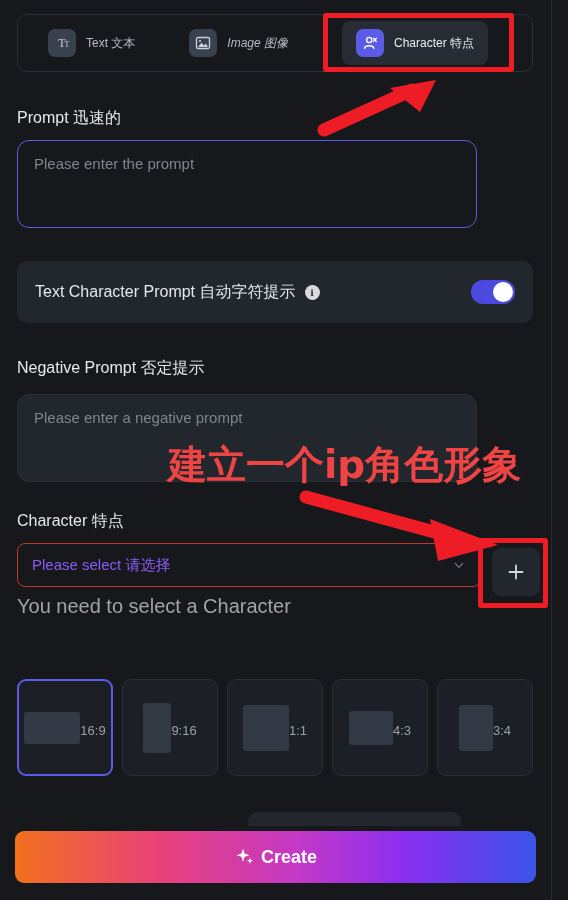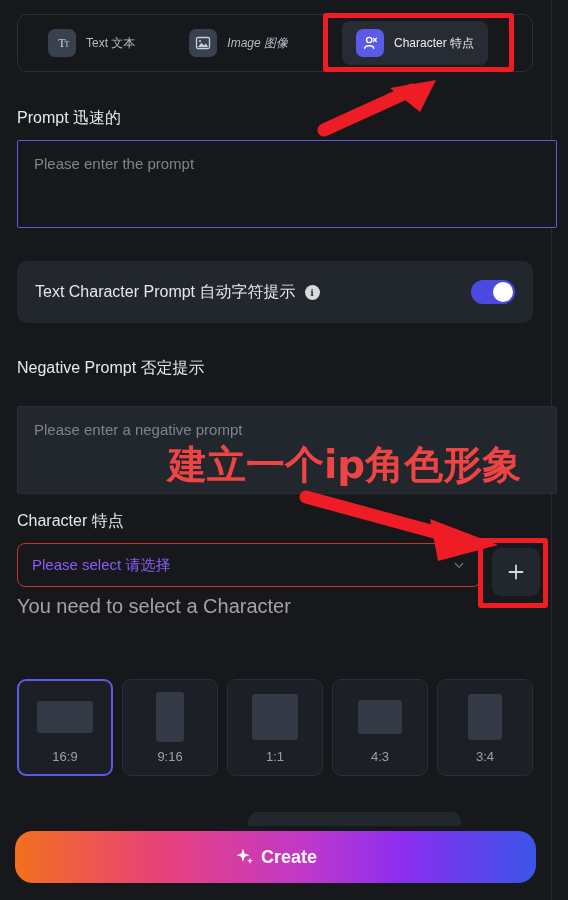--- a/index.html
+++ b/index.html
@@ -61,33 +61,33 @@
   
   .sec-label {
     position: absolute; left: 17px;
     font-size: 16px; color: #e6e8ec;
     white-space: nowrap;
   }
 
   
   .ta {
     position: absolute; left: 17px;
-    width: 540px;
-    border-radius: 2px;
+    width: 460px;
+    border-radius: 12px;
     padding: 14px 16px;
     font-size: 15px;
     color: #7f848d;
   }
   .ta.focused {
     top: 140px; height: 88px;
     border: 1px solid #5b5be8;
     background: #16181c;
   }
   .ta.plain {
-    top: 406px; height: 88px;
+    top: 394px; height: 88px;
     border: 1px solid #2a2e36;
     background: #22262d;
   }
 
   
   .auto-row {
     position: absolute; left: 17px; top: 261px;
     width: 516px; height: 62px;
     background: #22262d;
     border-radius: 10px;
@@ -154,21 +154,21 @@
   .ar-row {
     position: absolute; left: 17px; top: 679px;
     width: 516px; height: 97px;
     display: flex; gap: 9px;
   }
   .ar-card {
     width: 99px; height: 97px;
     border-radius: 9px;
     border: 1px solid #2a2e36;
     background: #1c1f25;
-    display: flex; flex-direction: column;
+    display: flex; flex-direction: row;
     align-items: center; justify-content: center;
     cursor: pointer;
   }
   .ar-card.sel { border: 2px solid #5b5be8; background: #1c1f25; }
   .ar-thumbwrap {
     height: 52px; display: flex; align-items: center; justify-content: center;
   }
   .ar-thumb { background: #333945; border-radius: 3px; }
   .ar-txt { font-size: 13px; color: #9aa0aa; margin-top: 6px; }
 
@@ -177,21 +177,21 @@
     position: absolute; left: 248px; top: 812px;
     width: 213px; height: 14px;
     background: #22262d;
     border-radius: 9px 9px 0 0;
   }
 
   
   .create-btn {
     position: absolute; left: 15px; top: 831px;
     width: 521px; height: 52px;
-    border-radius: 18px;
+    border-radius: 9px;
     background: linear-gradient(90deg,#f2701d 0%, #e8417a 28%, #c238c8 55%, #8a2ef0 75%, #3a55e8 100%);
     display: flex; align-items: center; justify-content: center;
     gap: 5px; cursor: pointer;
   }
   .create-btn .ctext {
     font-size: 18px; font-weight: bold; color: #ffffff;
   }
 
   
   .annot { position: absolute; pointer-events: none; }

